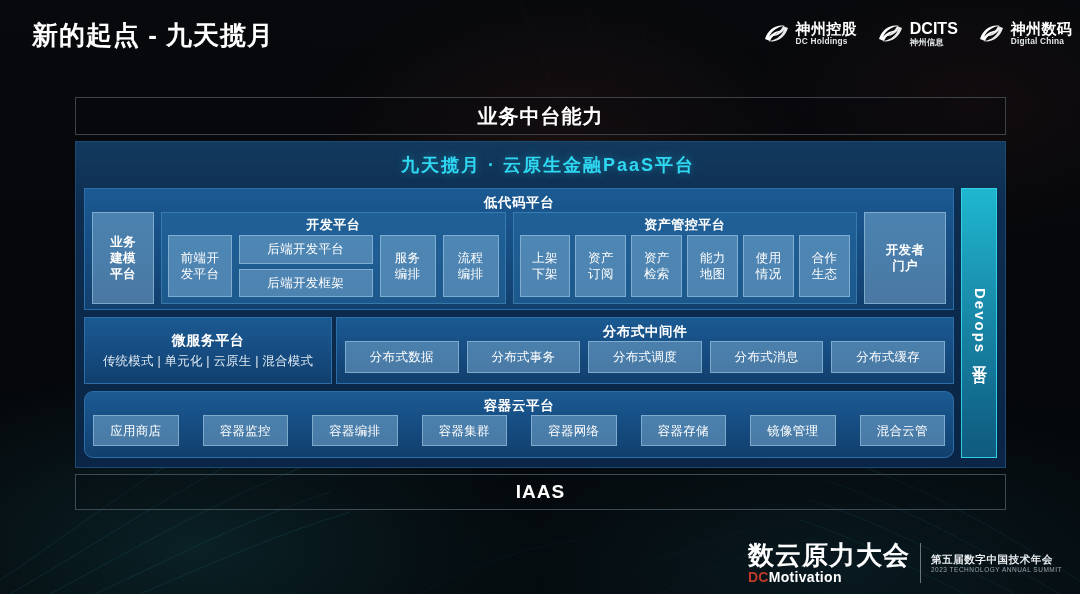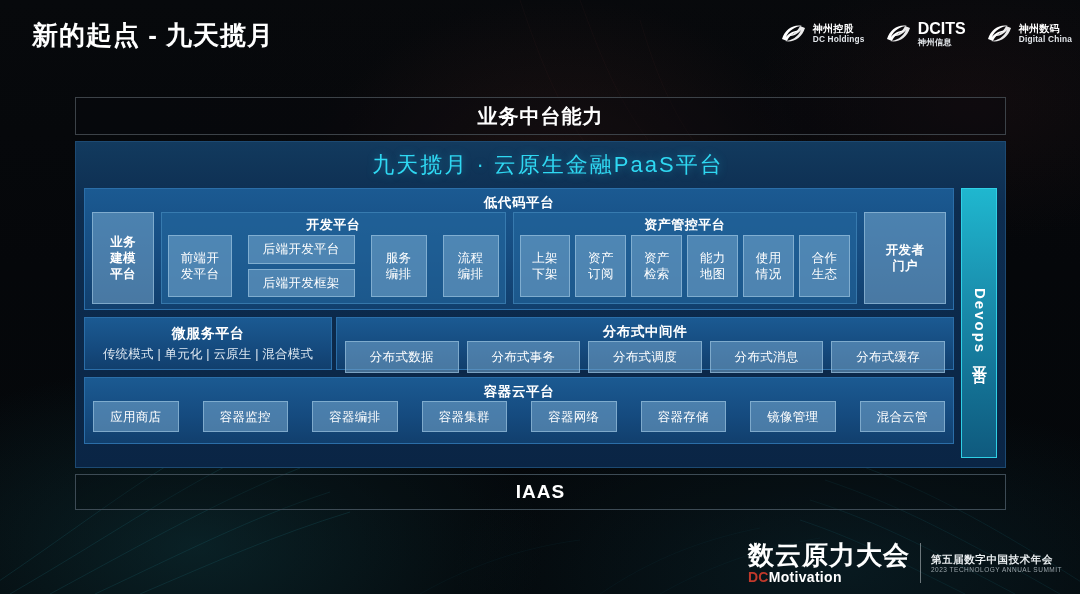--- a/index.html
+++ b/index.html
@@ -60,21 +60,21 @@
     align-items: center;
     gap: 6px;
   }
   .logo-mark {
     width: 27px;
     height: 21px;
     flex: none;
   }
   .logo-text { line-height: 1.12; }
   .logo-cn {
-    font-size: 10px;
+    font-size: 15px;
     font-weight: bold;
     color: #ffffff;
     letter-spacing: 0.3px;
     white-space: nowrap;
   }
   .logo-en {
     font-size: 8.3px;
     font-weight: bold;
     color: #e2e6ea;
     letter-spacing: 0.2px;
@@ -113,22 +113,22 @@
     background: linear-gradient(180deg, #123a5e 0%, #0d2d50 20%, #0a2545 100%);
     border: 1px solid #1d4a72;
     position: relative;
     padding: 0;
   }
   .paas-title {
     height: 46px;
     display: flex;
     align-items: center;
     justify-content: center;
-    font-size: 22px;
-    font-weight: normal;
+    font-size: 18px;
+    font-weight: bold;
     color: #2fd8f2;
     letter-spacing: 2px;
     text-shadow: 0 0 10px rgba(47,216,242,0.35);
     padding-left: 15px;
   }
 
   .paas-body {
     display: flex;
     gap: 7px;
     padding: 0 8px 8px 8px;
@@ -200,21 +200,21 @@
   .subpanel-title {
     text-align: center;
     font-size: 13px;
     font-weight: bold;
     color: #ffffff;
     padding: 3px 0 1px 0;
     letter-spacing: 0.5px;
   }
   .subpanel-row {
     display: flex;
-    gap: 16px;
+    gap: 7px;
     flex: 1;
     min-height: 0;
   }
 
   .dev-plat { flex: 1; min-width: 0; }
   .dev-front { width: 64px; flex: none; }
   .dev-stack {
     flex: 1;
     display: flex;
     flex-direction: column;
@@ -227,21 +227,21 @@
   .asset-plat { flex: 1; min-width: 0; }
   .asset-row { display: flex; gap: 5px; flex: 1; }
   .asset-row .chip { flex: 1; min-width: 0; }
 
   .dev-portal { width: 82px; flex: none; }
 
   
   .midrow {
     display: flex;
     gap: 4px;
-    height: 53px;
+    height: 68px;
   }
   .micro {
     width: 248px;
     flex: none;
     display: flex;
     flex-direction: column;
     align-items: center;
     justify-content: center;
     gap: 3px;
   }
@@ -265,20 +265,21 @@
     display: flex;
     gap: 8px;
     height: 32px;
   }
   .middleware-row .chip { flex: 1; min-width: 0; }
 
   
   .container-plat {
     height: 67px;
     padding: 0 8px 8px 8px;
+    border-radius: 9px;
   }
   .container-row {
     display: flex;
     gap: 24px;
     height: 31px;
   }
   .container-row .chip { flex: 1; min-width: 0; }
 
   
   .devops {

